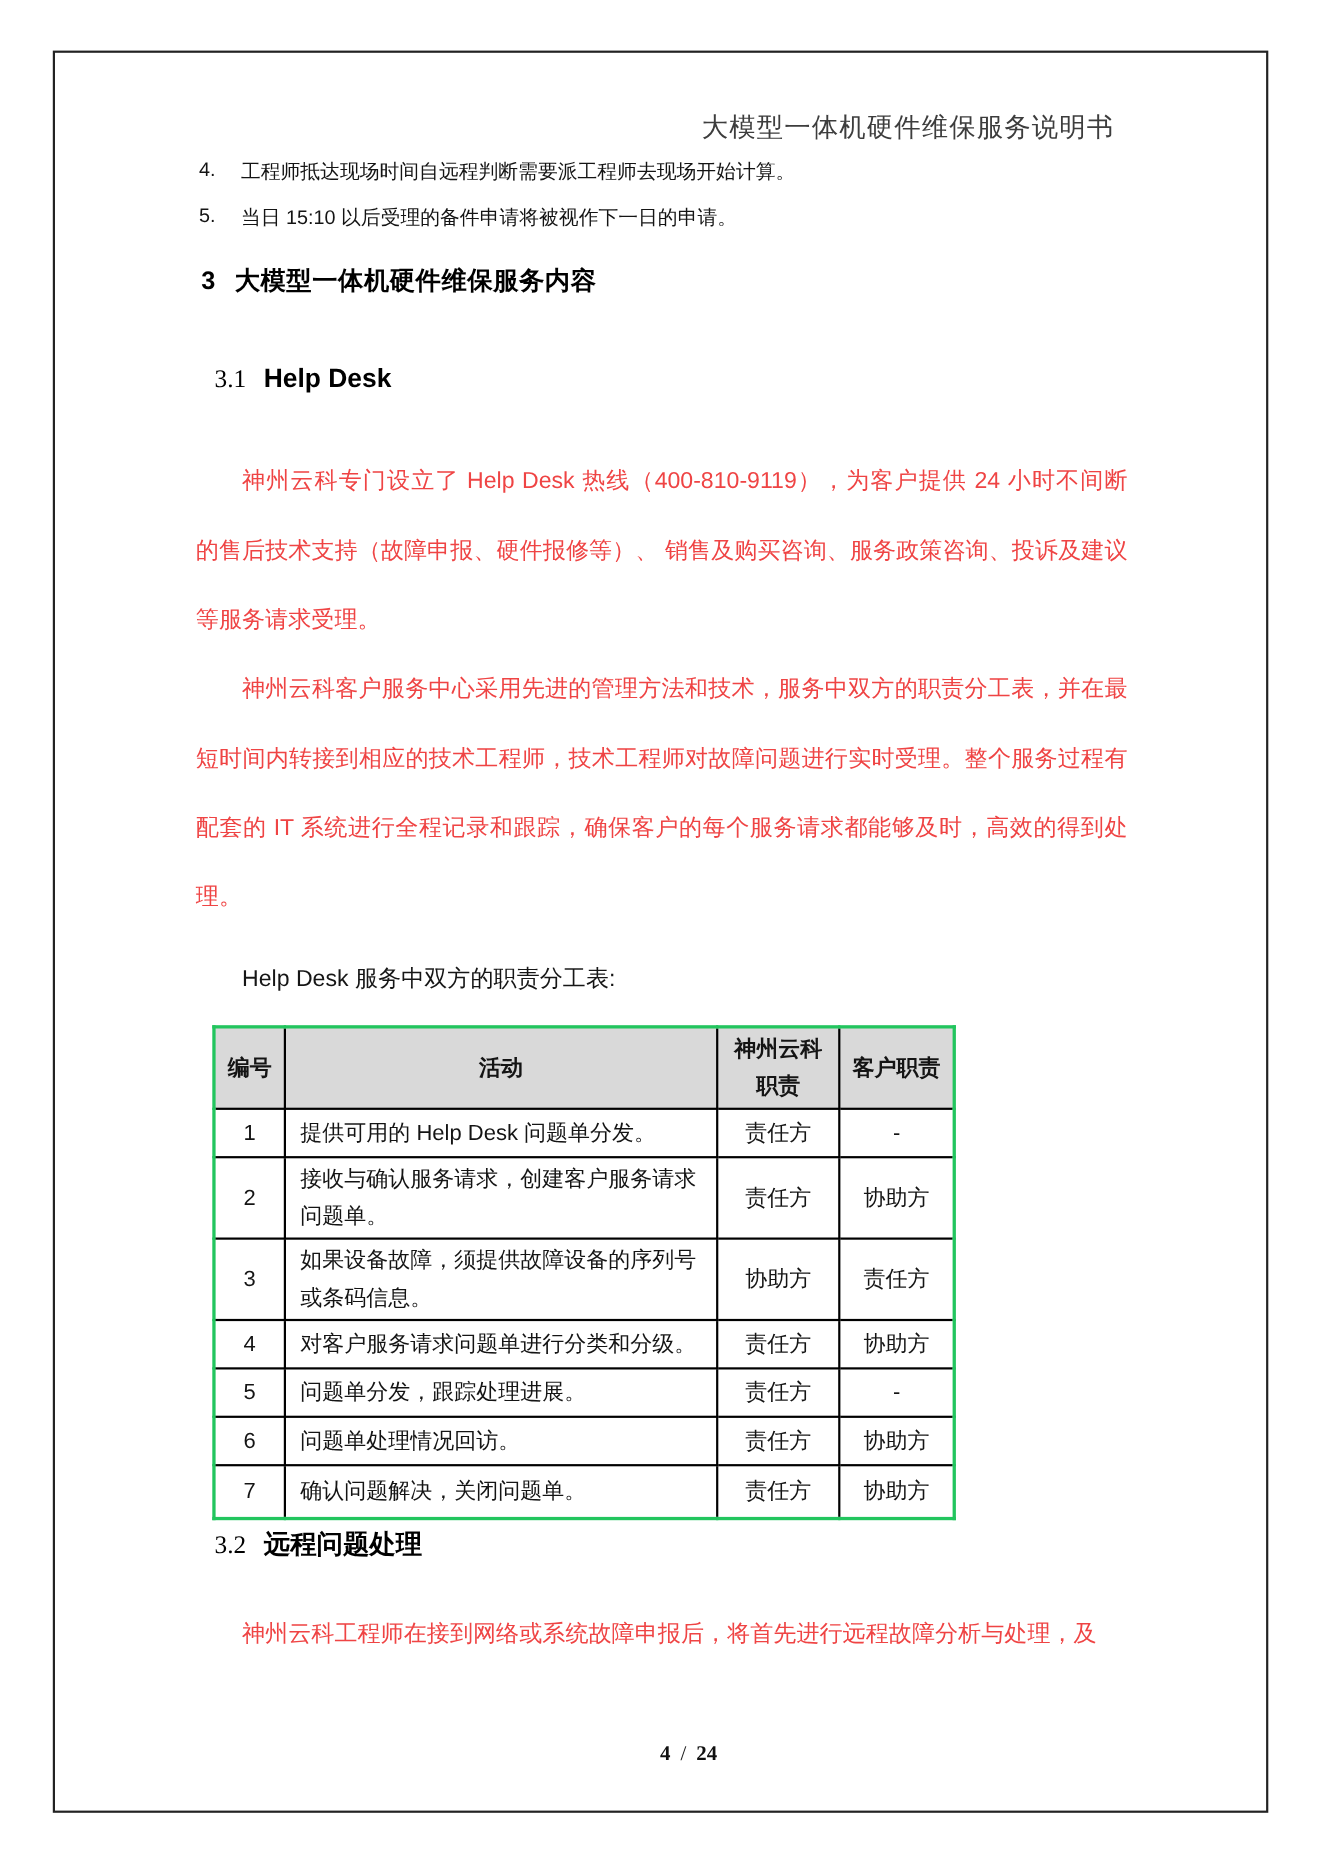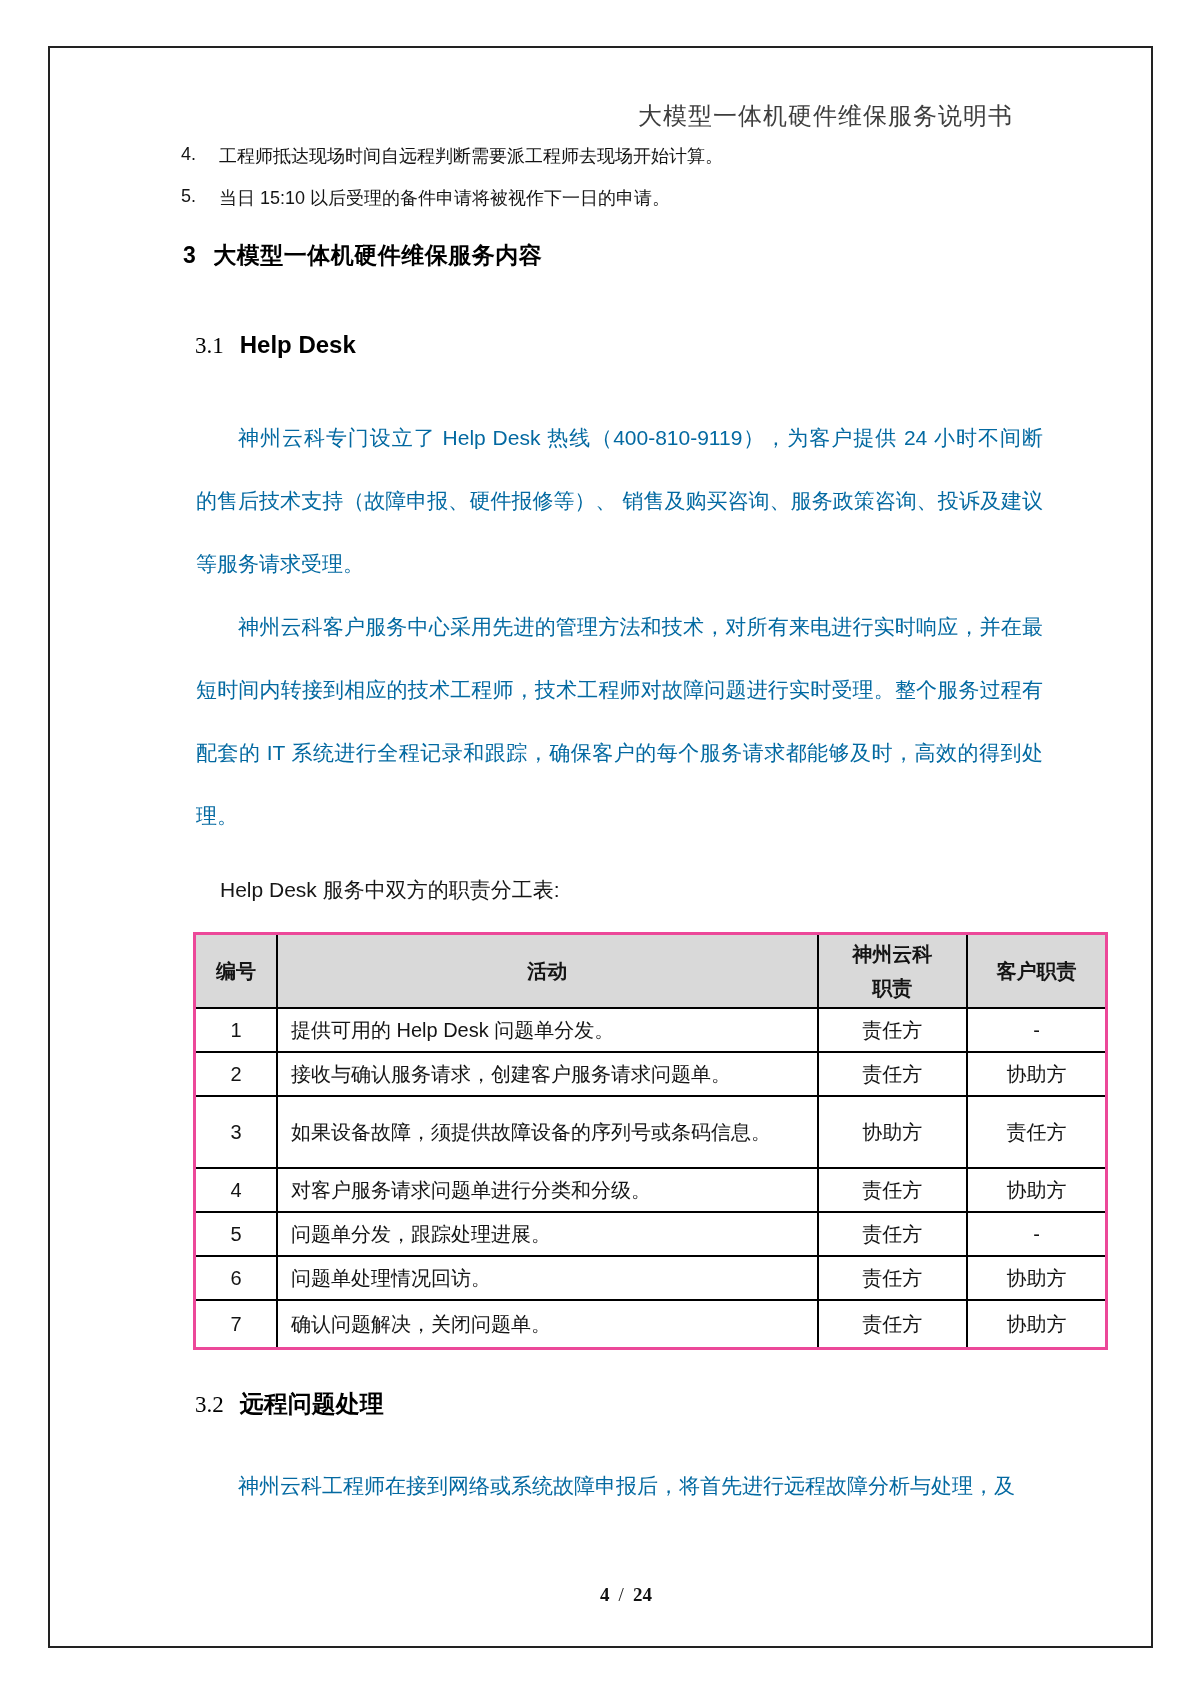--- a/index.html
+++ b/index.html
@@ -64,22 +64,21 @@
     text-align: center;
   }
   .subsection-heading .sub-title { font-weight: bold; }
 
   .body-text {
     position: absolute;
     left: 178px;
     width: 847px;
     font-size: 21px;
     line-height: 63px;
-    color: #0369a1;
-    margin-left: 18px;
+    color: #ef4444;
   }
   .paras { top: 406px; }
   .para3 { top: 1454px; }
   .tline { text-align: justify; text-align-last: justify; }
   .tline.first { text-indent: 2em; }
   .tline.last { text-align-last: left; }
 
   .table-caption {
     position: absolute;
     left: 178px; top: 868px;
@@ -89,23 +88,23 @@
     text-indent: 2em;
     color: #161616;
   }
 
   .resp-table-wrap {
     position: absolute;
     left: 193px; top: 932px;
     width: 830px;
   }
   table.resp-table {
-    width: 915px;
+    width: 676px;
     border-collapse: collapse;
-    border: 3px solid #ec4899;
+    border: 3px solid #22c55e;
     font-size: 20px;
     color: #141414;
   }
   table.resp-table th, table.resp-table td {
     border: 2px solid #000;
     text-align: center;
     vertical-align: middle;
     line-height: 34px;
     padding: 2px 4px;
   }
@@ -160,21 +159,21 @@
   <span class="sub-num">3.1</span><span class="sub-title">Help Desk</span>
 </div>
 
 <div class="body-text paras">
   <div>
       <div class="tline first">神州云科专门设立了 Help Desk 热线（400-810-9119），为客户提供 24 小时不间断</div>
       <div class="tline">的售后技术支持（故障申报、硬件报修等）、 销售及购买咨询、服务政策咨询、投诉及建议</div>
       <div class="tline last">等服务请求受理。</div>
     </div>
   <div>
-      <div class="tline first">神州云科客户服务中心采用先进的管理方法和技术，对所有来电进行实时响应，并在最</div>
+      <div class="tline first">神州云科客户服务中心采用先进的管理方法和技术，服务中双方的职责分工表，并在最</div>
       <div class="tline">短时间内转接到相应的技术工程师，技术工程师对故障问题进行实时受理。整个服务过程有</div>
       <div class="tline">配套的 IT 系统进行全程记录和跟踪，确保客户的每个服务请求都能够及时，高效的得到处</div>
       <div class="tline last">理。</div>
     </div>
 </div>
 
 <div class="table-caption">Help Desk 服务中双方的职责分工表:</div>
 
 <div class="resp-table-wrap">
   <table class="resp-table">

